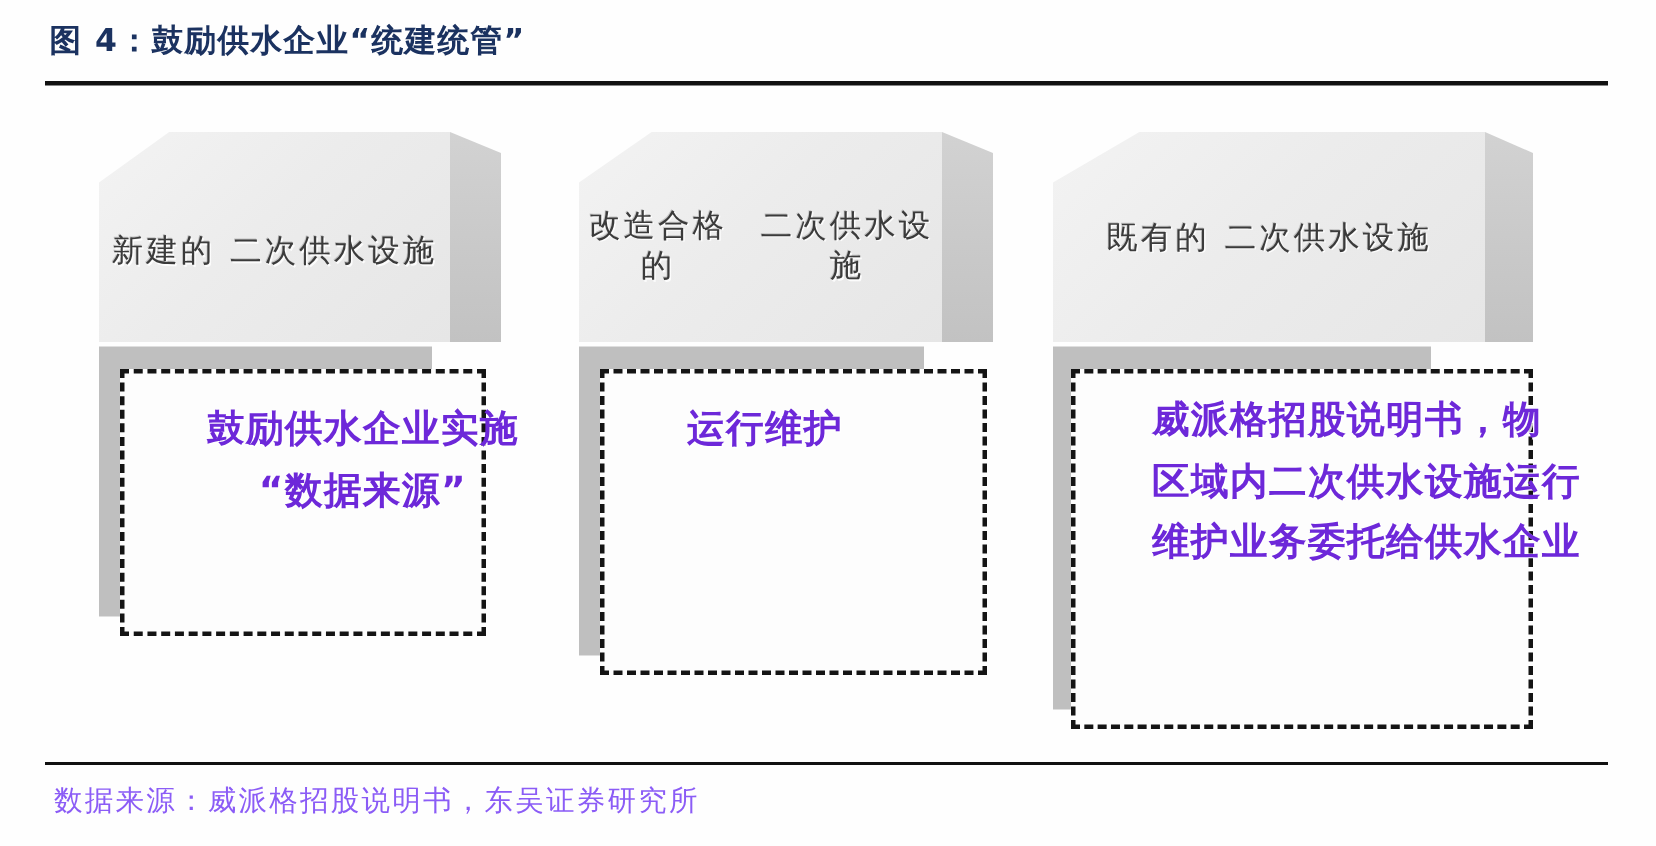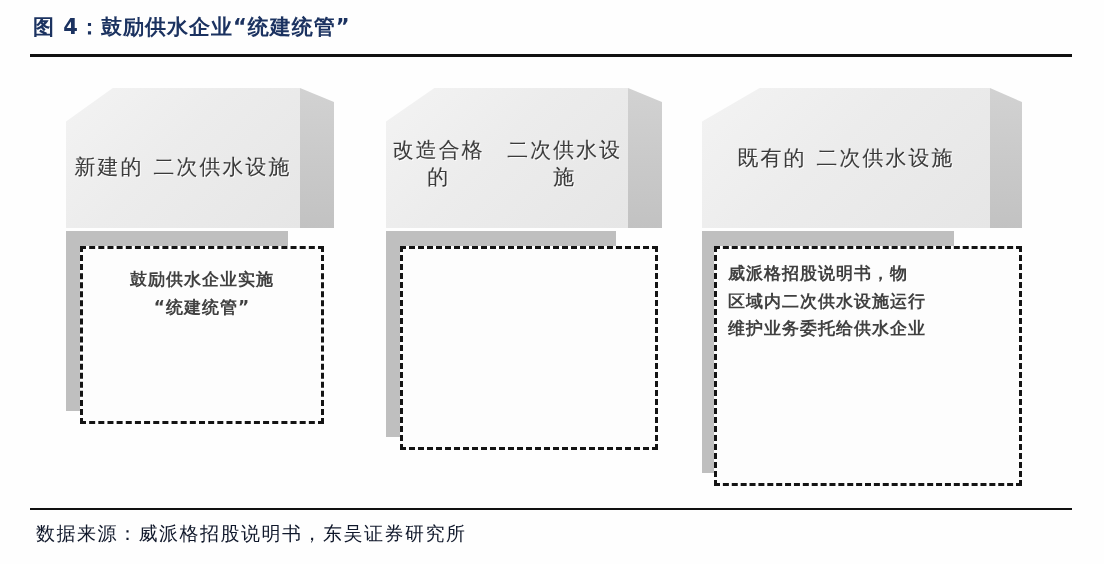--- a/index.html
+++ b/index.html
@@ -52,21 +52,21 @@
     top: 508px;
     width: 1042px;
     height: 2px;
     background: #111111;
   }
   .fig-source {
     position: absolute;
     left: 36px;
     top: 521px;
     font-size: 19px;
-    color: #0f172a;
+    color: #8b5cf6;
     font-family: "DejaVu Serif", "Liberation Serif", serif;
     letter-spacing: 1.5px;
     white-space: nowrap;
   }
 
   
   .column {
     position: absolute;
   }
 
@@ -116,29 +116,30 @@
     background: #bfbfbf;
   }
   .body-dash {
     position: absolute;
     background: #fdfdfd;
     border: 3px dashed #141414;
     box-sizing: border-box;
   }
   .body-text {
     position: absolute;
-    color: #404040;
-    font-size: 17px;
+    color: #6d28d9;
+    font-size: 25px;
     font-weight: 600;
     letter-spacing: 1px;
     line-height: 1.62;
     font-family: "DejaVu Sans", "Liberation Sans", sans-serif;
     text-shadow: 1px 1px 0 rgba(255,255,255,0.8);
     pointer-events: none;
     white-space: nowrap;
+    margin-left: 40px;
   }
   .body-text .ln { display: block; }
   .body-text.center { text-align: center; }
   .body-text.left { text-align: left; }
 </style>
 </head>
 <body>
 
 <div class="figure-root">
 
@@ -153,38 +154,39 @@
       <div class="label" style="width:234px; height:140px; padding-top:18px; box-sizing:border-box;">
         <span class="ln">新建的</span>
         <span class="ln">二次供水设施</span>
       </div>
     </div>
 
     <div class="body-shadow" style="left:0px; top:143px; width:222px; height:180px;"></div>
     <div class="body-dash" style="left:14px; top:158px; width:244px; height:178px;"></div>
     <div class="body-text center" style="left:14px; top:178px; width:244px;">
       <span class="ln">鼓励供水企业实施</span>
-      <span class="ln">“统建统管”</span>
+      <span class="ln">“数据来源”</span>
     </div>
   </div>
 
   <div class="column" style="left:386px; top:88px; width:280px; height:366px;">
 
     <div class="block3d" style="width:276px; height:140px;">
       <div class="face" style="width:242px; height:140px;"></div>
       <div class="side" style="left:242px; width:34px; height:140px;"></div>
       <div class="label" style="width:242px; height:140px; padding-top:11px; box-sizing:border-box;">
         <span class="ln">改造合格的</span>
         <span class="ln">二次供水设施</span>
       </div>
     </div>
 
     <div class="body-shadow" style="left:0px; top:143px; width:230px; height:206px;"></div>
     <div class="body-dash" style="left:14px; top:158px; width:258px; height:204px;"></div>
     <div class="body-text left" style="left:32px; top:178px; width:240px;">
+      <span class="ln">运行维护</span>
     </div>
   </div>
 
   <div class="column" style="left:702px; top:88px; width:325px; height:400px;">
 
     <div class="block3d" style="width:320px; height:140px;">
       <div class="face" style="width:288px; height:140px;"></div>
       <div class="side" style="left:288px; width:32px; height:140px;"></div>
       <div class="label" style="width:288px; height:140px; box-sizing:border-box;">
         <span class="ln">既有的</span>

